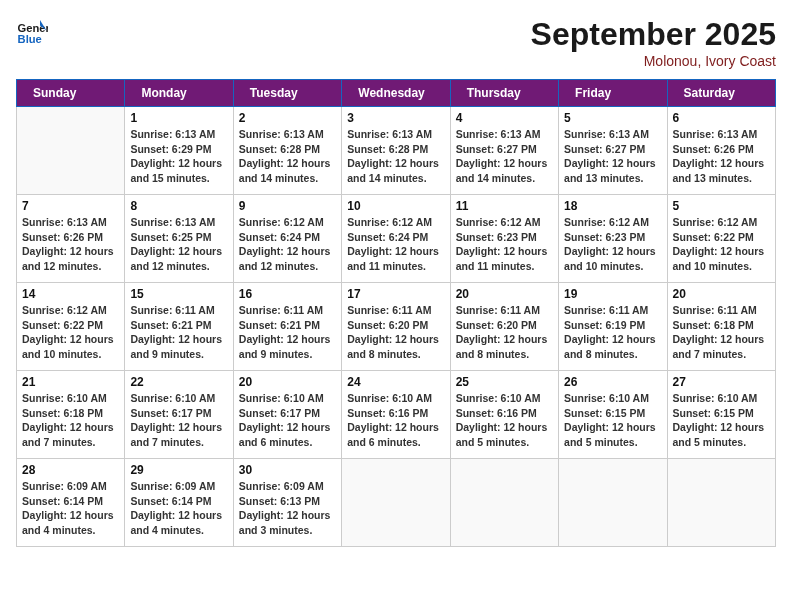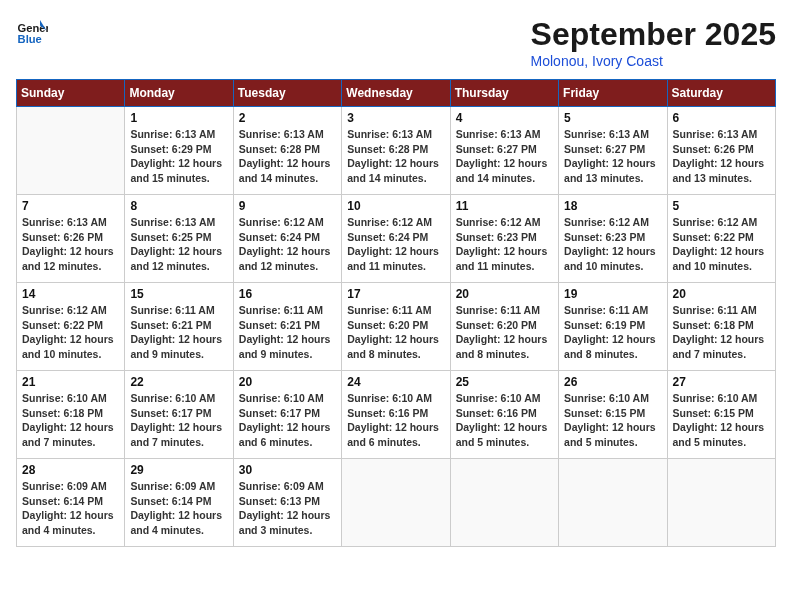--- a/index.html
+++ b/index.html
@@ -19,40 +19,40 @@
     .logo {
       display: flex;
       align-items: center;
       gap: 4px;
     }
     .logo-icon {
       width: 32px;
       height: 32px;
     }
     .title-block {
-      text-align: left;
+      text-align: right;
     }
     .month-title {
       font-size: 32px;
       font-weight: bold;
       color: #1a1a1a;
     }
     .location {
       font-size: 14px;
-      color: #1d4ed8;
+      color: #7f1d1d;
     }
     .calendar {
       width: 100%;
       border-collapse: collapse;
       font-size: 11px;
     }
     .calendar th {
-      background: #7f1d1d;
+      background: #701a75;
       color: #fff;
-      padding: 6px 4px;
+      padding: 6px 16px;
       text-align: left;
       font-size: 12px;
       font-weight: bold;
       border: 1px solid #1565c0;
     }
     .calendar td {
       border: 1px solid #ccc;
       vertical-align: top;
       padding: 4px 5px;
       width: calc(100% / 7);

